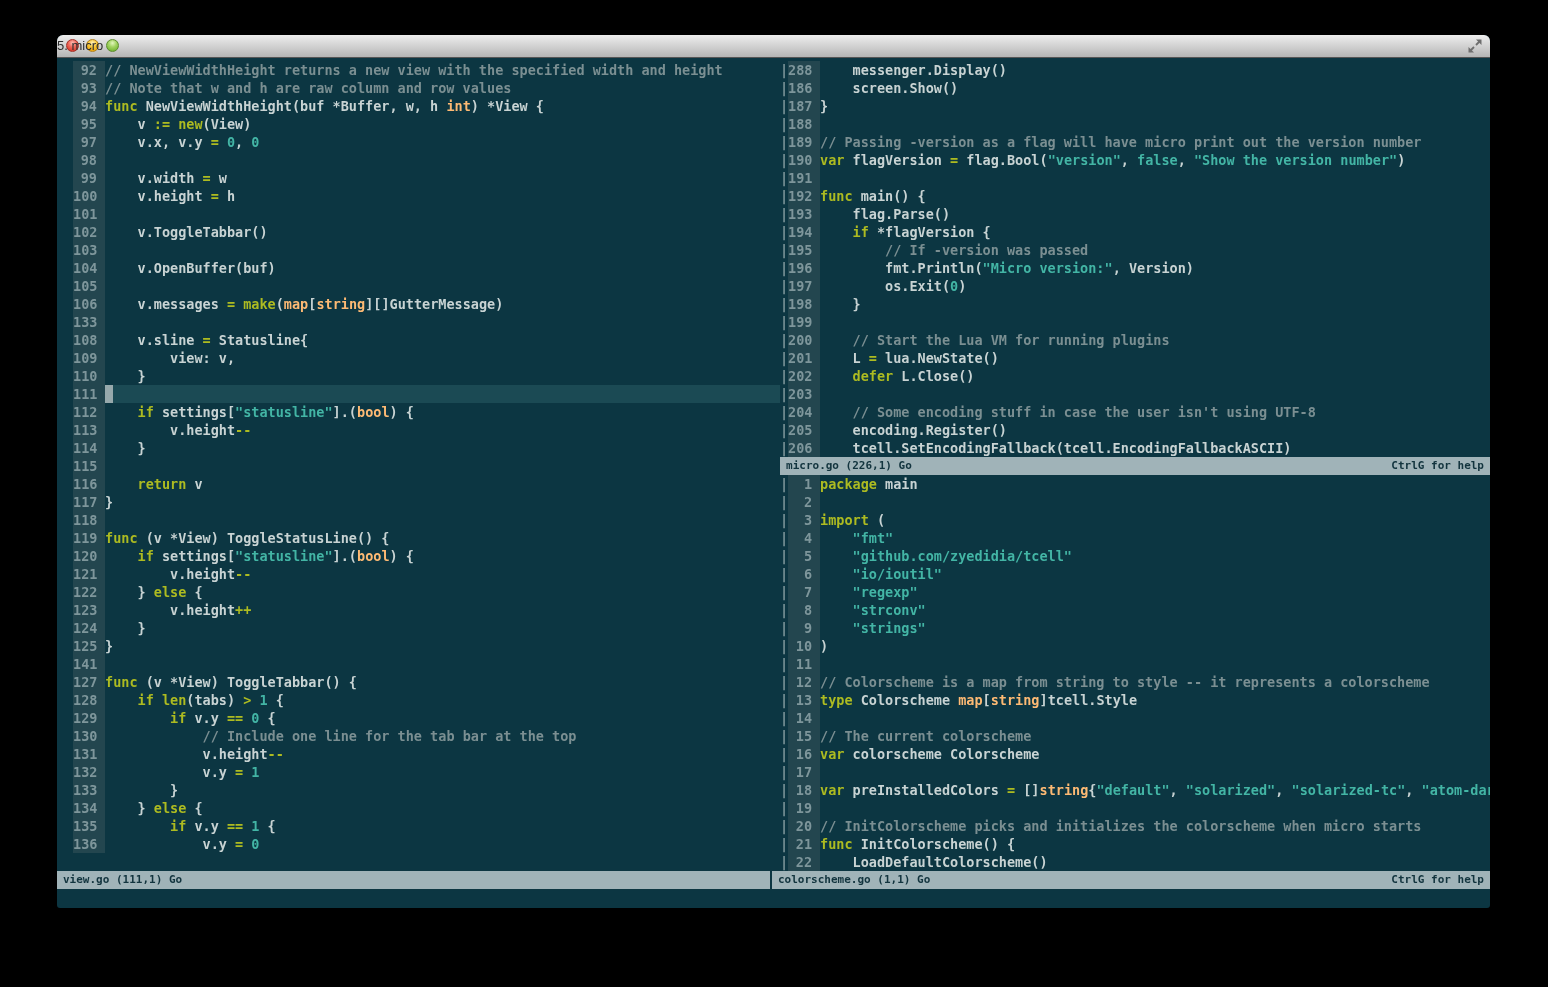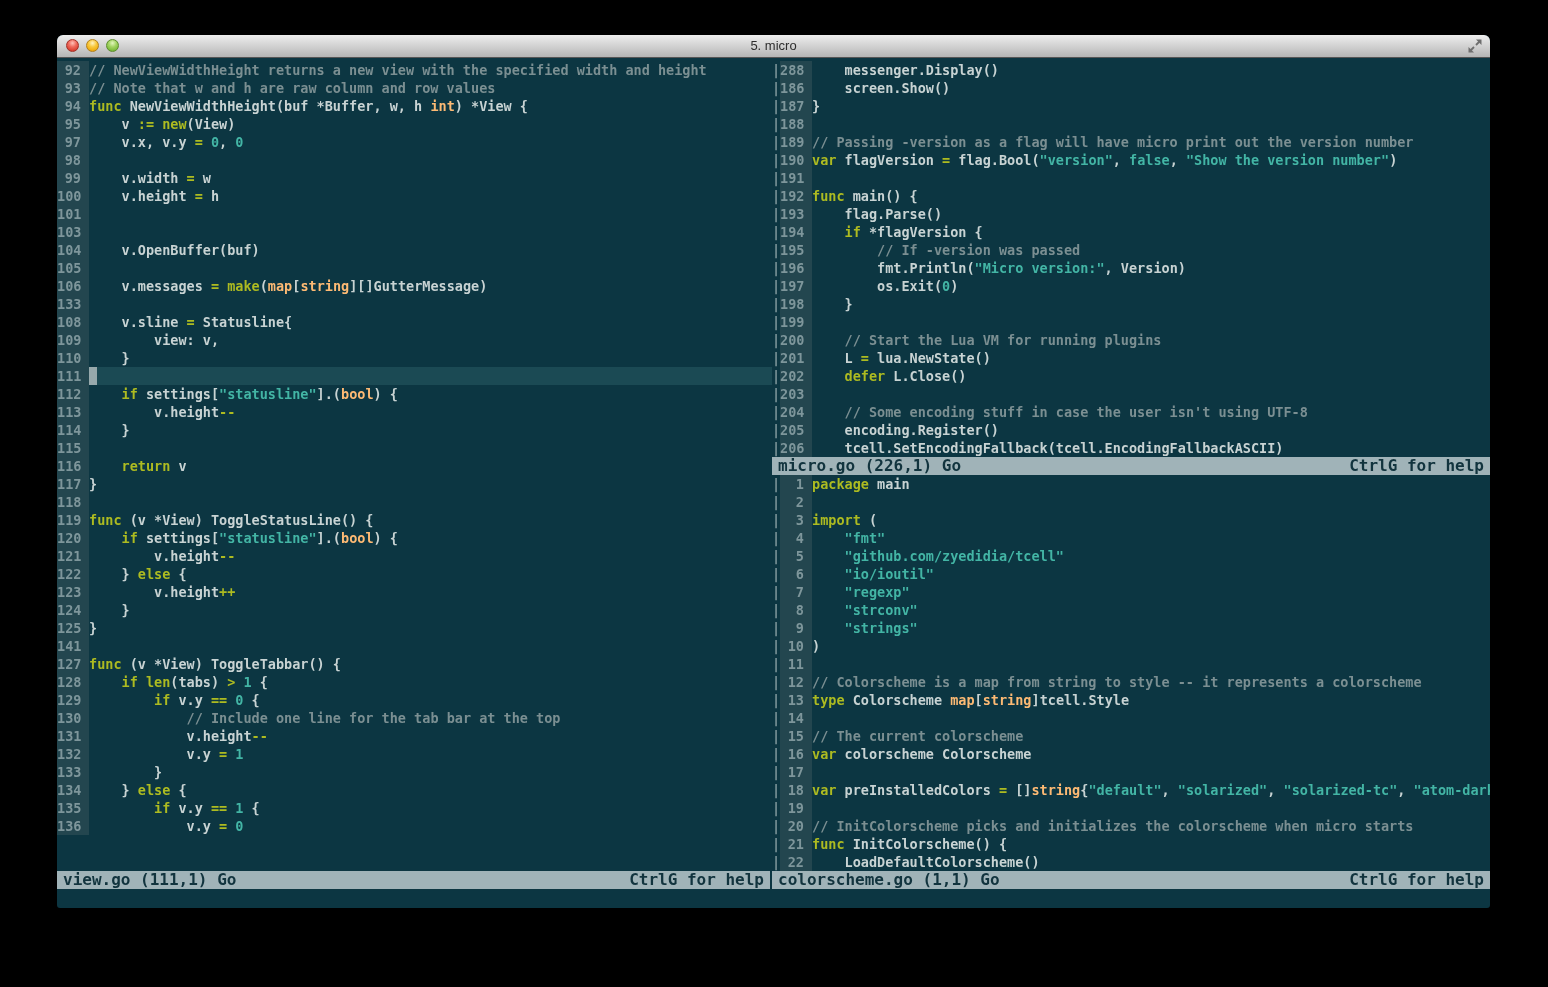--- a/index.html
+++ b/index.html
@@ -11,27 +11,27 @@
         box-shadow:0 0 0 1px rgba(0,0,0,.65),0 10px 28px rgba(0,0,0,.8);}
 
   
   .titlebar{height:22px;background:linear-gradient(#eeeeee,#cfcfcf 55%,#b5b5b5);
             border-bottom:1px solid #555;position:relative;}
   .lights{position:absolute;left:9px;top:4px;display:flex;gap:7px;}
   .light{width:13px;height:13px;border-radius:50%;box-sizing:border-box;}
   .light.red{background:radial-gradient(circle at 50% 28%,#ffc1b8 0%,#ef6b5d 40%,#da4233 75%,#c2392b);border:1px solid #a03128;}
   .light.yellow{background:radial-gradient(circle at 50% 28%,#fff3c2 0%,#f8c93e 40%,#f0ad11 75%,#d6980f);border:1px solid #b07f1c;}
   .light.green{background:radial-gradient(circle at 50% 28%,#e2f6bd 0%,#a4d463 40%,#7dbc3c 75%,#6aa633);border:1px solid #5c8c2e;}
-  .title{position:absolute;left:0;right:0;top:0;text-align:center;line-height:22px;
+  .title{position:absolute;left:0;right:0;top:0;text-align:left;line-height:22px;
          font-family:"Liberation Sans",sans-serif;font-size:13px;color:#2e2e2e;}
   .resize{position:absolute;right:7px;top:3px;width:16px;height:16px;}
 
   
   .content{padding-top:3px;}
-  .main{display:flex;height:810px;}
+  .main{display:flex;height:810px;margin-left:16px;}
   .pane{overflow:hidden;}
   .pane-left{width:715px;}
   .pane-right{width:718px;display:flex;flex-direction:column;}
 
   .row{height:18px;display:flex;white-space:pre;font-size:13.5px;line-height:18px;
        font-weight:bold;overflow:hidden;}
   .ln{flex:none;width:32px;background:#23464f;color:#7e969b;text-align:right;
       padding-right:8px;box-sizing:border-box;}
   .vd{flex:none;width:8px;color:#7e969b;}
   .code{flex:1;min-width:0;color:#c8d3d3;}
@@ -40,24 +40,24 @@
 
   .tx{color:#c8d3d3;}
   .cm{color:#7b8f92;}
   .kw{color:#adbb21;}
   .op{color:#adbb21;}
   .ty{color:#fdba74;}
   .st{color:#43b5a5;}
   .ct{color:#43b5a5;}
 
   .sbar{height:18px;background:#a0b3b8;color:#12343e;display:flex;
-        justify-content:space-between;font-size:16px;line-height:18px;
+        justify-content:space-between;font-size:11px;line-height:18px;
         font-weight:bold;padding:0 6px;box-sizing:border-box;white-space:pre;overflow:hidden;}
   .bottom{display:flex;height:18px;}
-  .bottom .sbar-l{width:713px;margin-right:2px;}
+  .bottom .sbar-l{width:713px;margin-right:2px;flex-direction:column;}
   .bottom .sbar-r{width:718px;}
   .cmdline{height:18px;}
 </style>
 </head>
 <body>
 
 <div class="term">
 
   <div class="titlebar">
     <div class="lights">
@@ -80,20 +80,21 @@
       <div class="pane pane-left" id="pane-left">
           <div class="row"><span class="ln">92</span><span class="code"><span class="cm">// NewViewWidthHeight returns a new view with the specified width and height</span></span></div>
           <div class="row"><span class="ln">93</span><span class="code"><span class="cm">// Note that w and h are raw column and row values</span></span></div>
           <div class="row"><span class="ln">94</span><span class="code"><span class="kw">func</span><span class="tx"> NewViewWidthHeight(buf *Buffer, w, h </span><span class="ty">int</span><span class="tx">) *View {</span></span></div>
           <div class="row"><span class="ln">95</span><span class="code"><span class="tx">    v </span><span class="op">:=</span><span class="tx"> </span><span class="kw">new</span><span class="tx">(View)</span></span></div>
           <div class="row"><span class="ln">97</span><span class="code"><span class="tx">    v.x, v.y </span><span class="op">=</span><span class="tx"> </span><span class="ct">0</span><span class="tx">, </span><span class="ct">0</span></span></div>
           <div class="row"><span class="ln">98</span><span class="code"></span></div>
           <div class="row"><span class="ln">99</span><span class="code"><span class="tx">    v.width </span><span class="op">=</span><span class="tx"> w</span></span></div>
           <div class="row"><span class="ln">100</span><span class="code"><span class="tx">    v.height </span><span class="op">=</span><span class="tx"> h</span></span></div>
           <div class="row"><span class="ln">101</span><span class="code"></span></div>
+          <div class="row"><span class="ln">102</span><span class="code"><span class="tx">    v.ToggleTabbar()</span></span></div>
           <div class="row"><span class="ln">103</span><span class="code"></span></div>
           <div class="row"><span class="ln">104</span><span class="code"><span class="tx">    v.OpenBuffer(buf)</span></span></div>
           <div class="row"><span class="ln">105</span><span class="code"></span></div>
           <div class="row"><span class="ln">106</span><span class="code"><span class="tx">    v.messages </span><span class="op">=</span><span class="tx"> </span><span class="kw">make</span><span class="tx">(</span><span class="ty">map</span><span class="tx">[</span><span class="ty">string</span><span class="tx">][]GutterMessage)</span></span></div>
           <div class="row"><span class="ln">133</span><span class="code"></span></div>
           <div class="row"><span class="ln">108</span><span class="code"><span class="tx">    v.sline </span><span class="op">=</span><span class="tx"> Statusline{</span></span></div>
           <div class="row"><span class="ln">109</span><span class="code"><span class="tx">        view: v,</span></span></div>
           <div class="row"><span class="ln">110</span><span class="code"><span class="tx">    }</span></span></div>
           <div class="row cur-line"><span class="ln">111</span><span class="code"><span class="cursor"></span></span></div>
           <div class="row"><span class="ln">112</span><span class="code"><span class="tx">    </span><span class="kw">if</span><span class="tx"> settings[</span><span class="st">"statusline"</span><span class="tx">].(</span><span class="ty">bool</span><span class="tx">) {</span></span></div>

